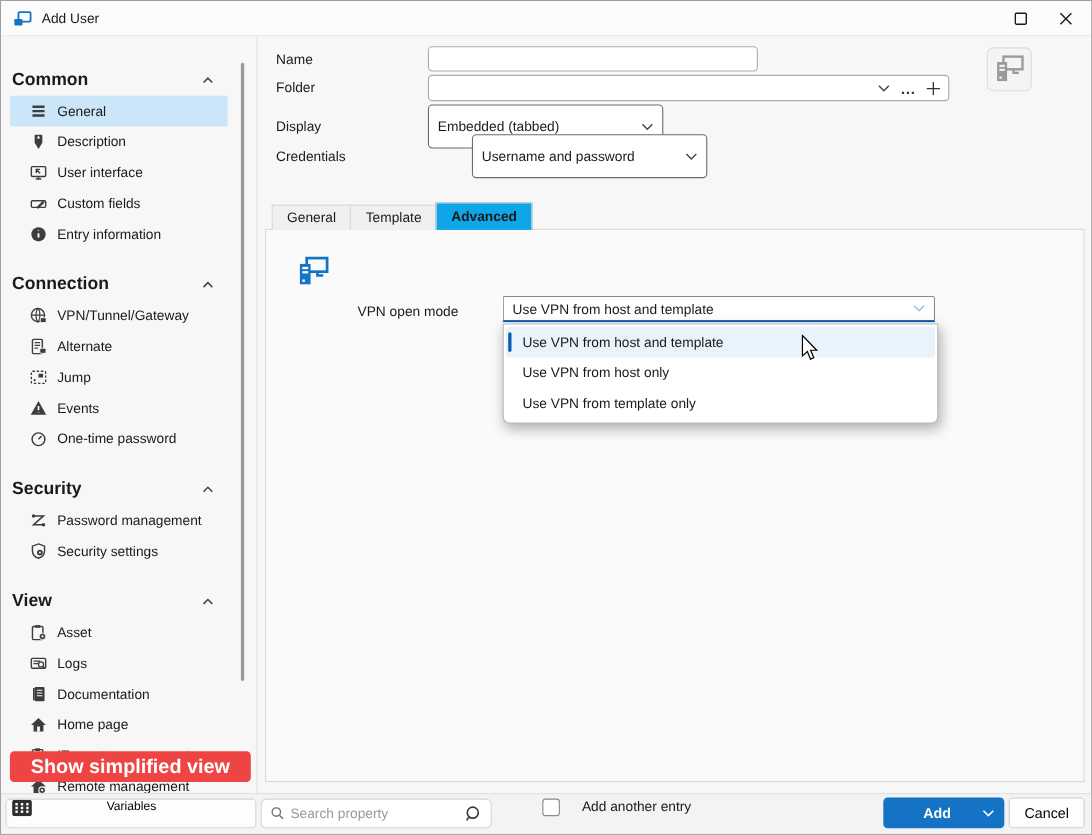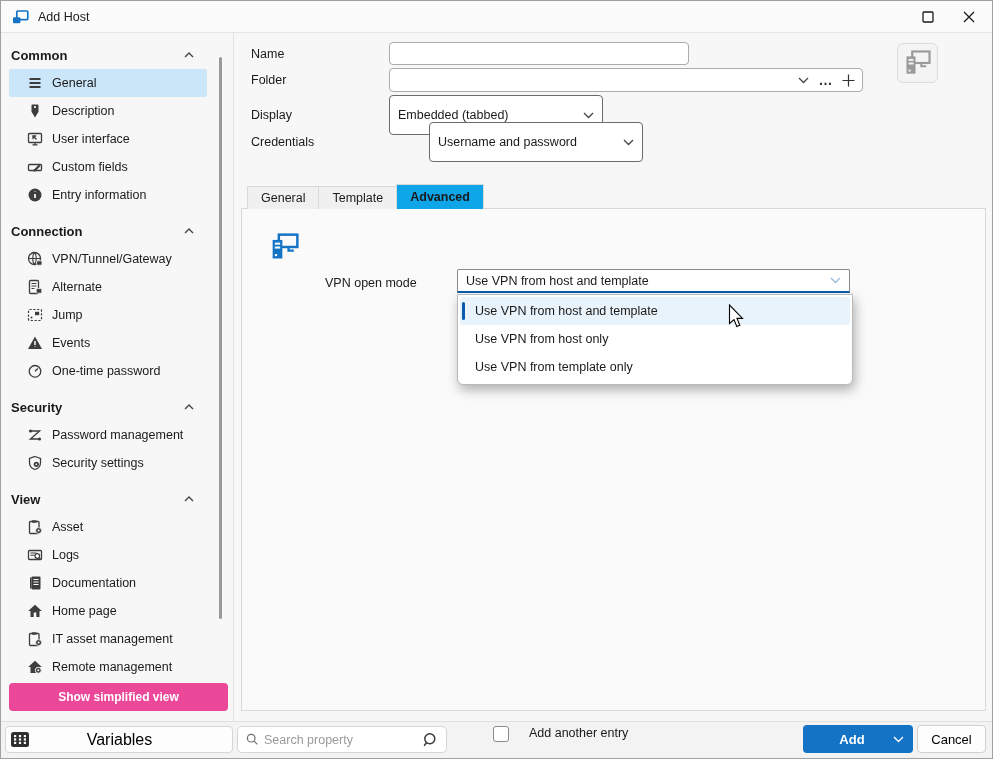--- a/index.html
+++ b/index.html
@@ -15,30 +15,30 @@
   .titlebar .title { position:absolute; left:37px; top:0; line-height:32px; font-size:12.5px; }
   .winbtn { position:absolute; top:0; width:46px; height:31px; display:flex; align-items:center;
             justify-content:center; cursor:default; }
   .winbtn.max { right:41px; }
   .winbtn.close { right:0; }
 
   
   .sidebar { position:absolute; left:0; top:32px; width:233px; bottom:37px; background:#f7f7f7;
              border-right:1px solid #e2e2e2; padding-top:8px; }
   .sect-h { height:28px; display:flex; align-items:center; padding:0 14px 0 10px;
-            font-size:13px; font-weight:bold; justify-content:space-between; margin-right:22px; }
+            font-size:16px; font-weight:bold; justify-content:space-between; margin-right:22px;margin-top:18px; }
   .sitem { height:28px; display:flex; align-items:center; gap:9px; margin:0 26px 0 8px;
            padding-left:18px; font-size:12.5px; border-radius:2px; cursor:default; }
   .sitem.selected { background:#cbe6f8; }
   .sect { margin-bottom:8px; }
   .sicon { width:16px; height:16px; flex:none; }
   .side-scroll { position:absolute; left:218px; top:24px; width:3px; height:562px;
                  background:#9a9a9a; border-radius:2px; }
   .simplified-btn { position:absolute; left:8px; top:650px; width:219px; height:28px;
-                    background:#ec4899; color:#fff; font-size:12px; font-weight:bold;
+                    background:#ef4444; color:#fff; font-size:18px; font-weight:bold;
                     border:none; border-radius:4px; display:flex; align-items:center;
                     justify-content:center; cursor:pointer; }
 
   
   .main { position:absolute; left:234px; top:32px; right:0; bottom:37px; background:#f7f7f7; }
   .frow { position:absolute; left:16px; display:flex; align-items:center; font-size:12.5px; }
   .flabel { width:138px; }
   .tinput { height:23px; background:#fff; border:1px solid #ababab; border-radius:4px;
             font-size:12.5px; padding:0 8px; font-family:inherit; }
   .selectbox { height:40px; background:#fff; border:1px solid #6b6b6b; border-radius:4px;
@@ -72,22 +72,22 @@
   .vpn-opt { position:relative; height:28px; display:flex; align-items:center; padding-left:15px;
              font-size:12.5px; margin:0 2px; cursor:default; }
   .vpn-opt.selected { background:#e9f3fb; border-radius:3px; }
   .vpn-opt.selected::before { content:""; position:absolute; left:2px; top:5px; width:3px;
                               height:18px; background:#0b5cab; border-radius:2px; }
 
   
   .footer { position:absolute; left:0; right:0; bottom:0; height:37px; background:#f3f3f3;
             border-top:1px solid #e0e0e0; }
   .variables-btn { position:absolute; left:4px; top:4px; width:228px; height:27px; background:#fdfdfd;
-                   border:1px solid #d6d6d6; border-radius:4px; display:flex; align-items:center;
-                   font-size:16px; cursor:pointer; }
+                   border:1px solid #d6d6d6; border-radius:4px; display:flex; align-items:flex-start;
+                   font-size:11px; cursor:pointer; }
   .variables-btn .grid { margin-left:5px; }
   .variables-btn .vlabel { flex:1; text-align:center; margin-right:22px; }
   .search-box { position:absolute; left:236px; top:4px; width:210px; height:27px; background:#fff;
                 border:1px solid #d6d6d6; border-radius:5px; display:flex; align-items:center;
                 padding:0 8px; gap:5px; }
   .search-box input { flex:1; border:none; outline:none; font-size:12.5px; font-family:inherit;
                       color:#0369a1; background:transparent; min-width:0; }
   .search-box input::placeholder { color:#9a9a9a; }
   .chkrow { position:absolute; left:492px; top:4px; height:27px; display:flex; align-items:flex-start;
             gap:20px; font-size:12.5px; }
@@ -107,21 +107,21 @@
 </head>
 <body>
 
 <div class="window">
 
   <div class="titlebar">
     <svg class="appicon" viewBox="0 0 17 16">
       <rect x="4.8" y="2" width="11" height="8.6" rx="1" fill="#fff" stroke="#1473c5" stroke-width="1.7"></rect>
       <rect x="1" y="8.2" width="7.4" height="6" rx="1" fill="#1473c5"></rect>
     </svg>
-    <span class="title">Add Host</span>
+    <span class="title">Add User</span>
     <div class="winbtn max">
       <svg width="12" height="12" viewBox="0 0 12 12">
         <rect x="1" y="1" width="10" height="10" rx="1" fill="none" stroke="#1a1a1a" stroke-width="1.3"></rect>
       </svg>
     </div>
     <div class="winbtn close">
       <svg width="12" height="12" viewBox="0 0 12 12">
         <path d="M1 1 L11 11 M11 1 L1 11" stroke="#1a1a1a" stroke-width="1.3"></path>
       </svg>
     </div>

